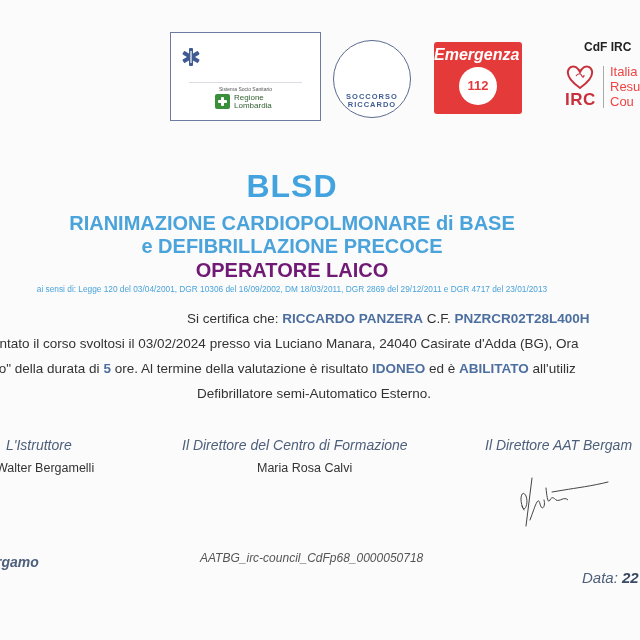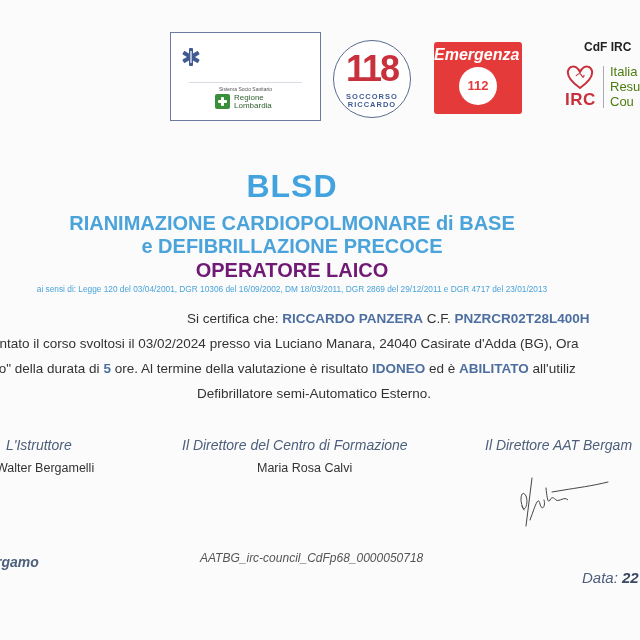--- a/index.html
+++ b/index.html
@@ -52,21 +52,21 @@
     }
     .e112-handset {
       position: absolute; left: 20px; top: 28px; width: 10px; height: 32px; border: 3px solid #e43a3a;
       border-right: none; border-radius: 16px 0 0 16px; box-sizing: border-box;
     }
 
     .cdf-title { left: 584px; top: 40px; font-weight: bold; font-size: 12px; color: #222; white-space: nowrap; }
     .irc-heart { left: 566px; top: 64px; width: 28px; height: 26px; }
     .irc-letters { left: 565px; top: 90px; font-weight: bold; font-size: 17px; color: #c8303c; letter-spacing: 0.5px; }
     .irc-sep { left: 603px; top: 66px; width: 1px; height: 42px; background: #aaa; }
-    .irc-words { left: 610px; top: 64px; font-size: 13px; line-height: 15px; color: #4d7c0f; white-space: nowrap; }
+    .irc-words { left: 610px; top: 64px; font-size: 13px; line-height: 15px; color: #ef4444; white-space: nowrap; }
 
     
     .center { left: 0; width: 584px; text-align: center; white-space: nowrap; }
     .t-blsd { top: 168px; font-weight: bold; font-size: 32px; color: #43a3de; letter-spacing: 1px; }
     .t-sub1 { top: 212px; font-weight: bold; font-size: 20px; color: #4aa3da; }
     .t-sub2 { top: 235px; font-weight: bold; font-size: 20px; color: #4aa3da; }
     .t-op { top: 259px; font-weight: bold; font-size: 20px; color: #701a75; }
     .t-law { top: 284px; font-size: 8.3px; color: #4aa3da; }
 
     
@@ -105,21 +105,20 @@
   <div class="areu-region">
     <div class="lomb-flag"></div>
     <div class="lomb-text">
       <div>Regione</div>
       <div>Lombardia</div>
     </div>
   </div>
 </div>
 
 <div class="abs s118">
-  <div class="s118-num">118</div>
   <div class="s118-sub">
     <div>SOCCORSO</div>
     <div>RICCARDO</div>
   </div>
 </div>
 
 <div class="abs e112">
   <div class="e112-title">Emergenza</div>
   <div class="e112-circle">112</div>
   <div class="e112-handset"></div>

